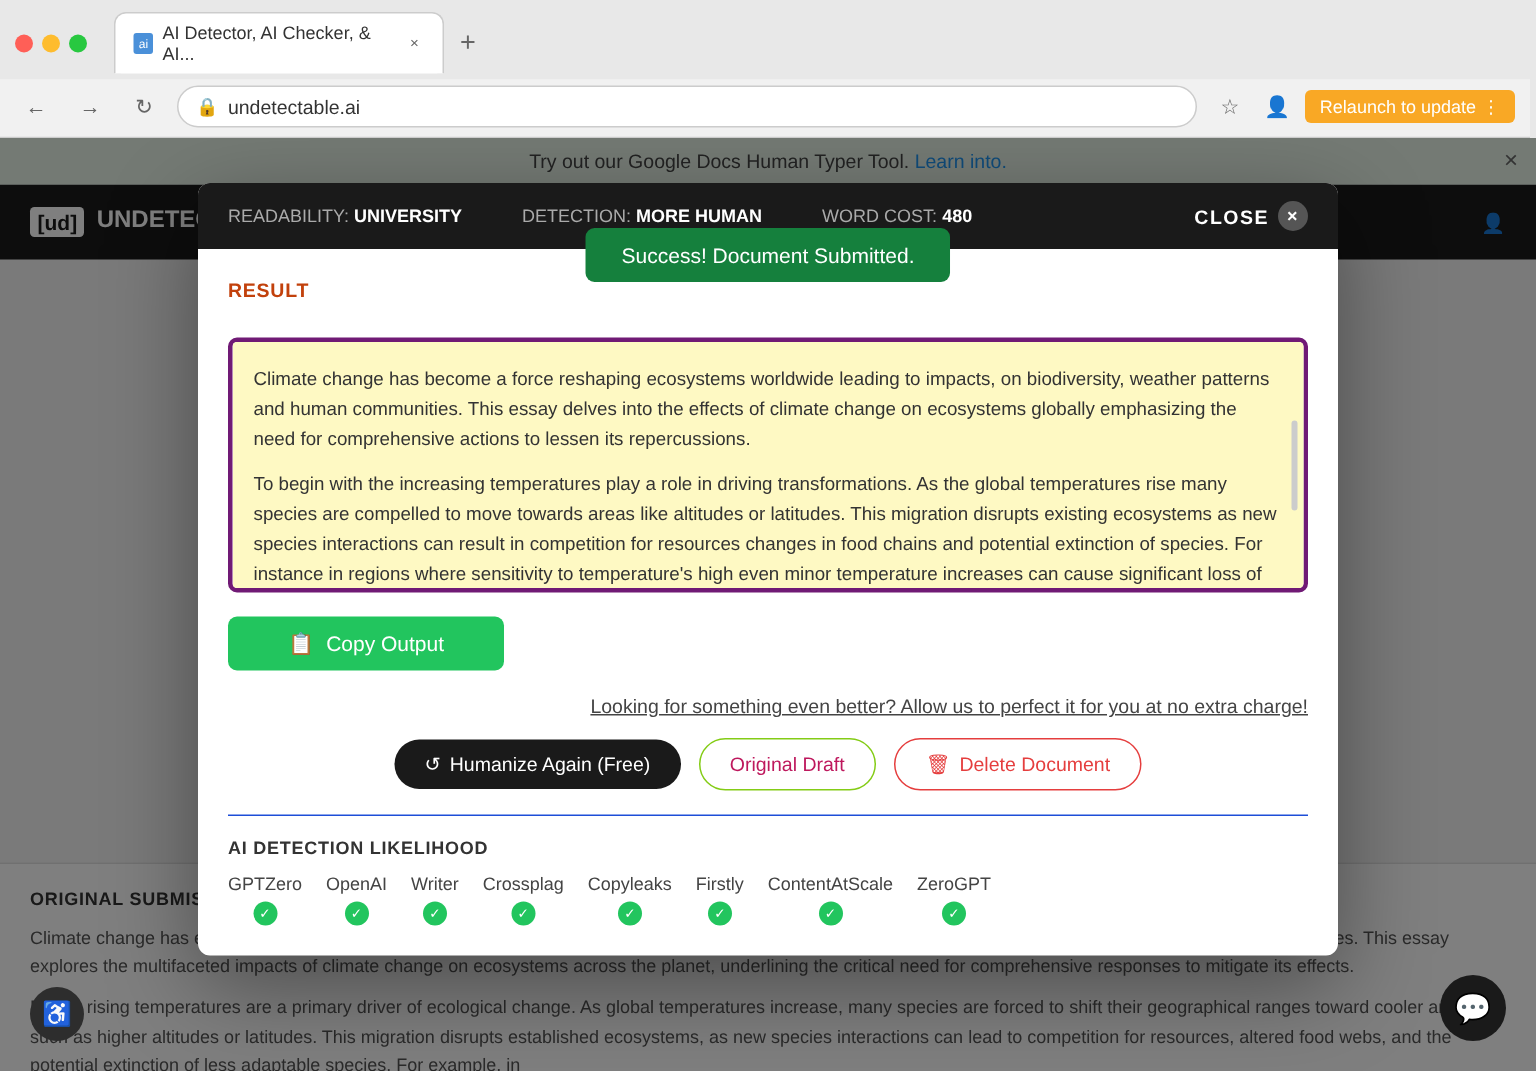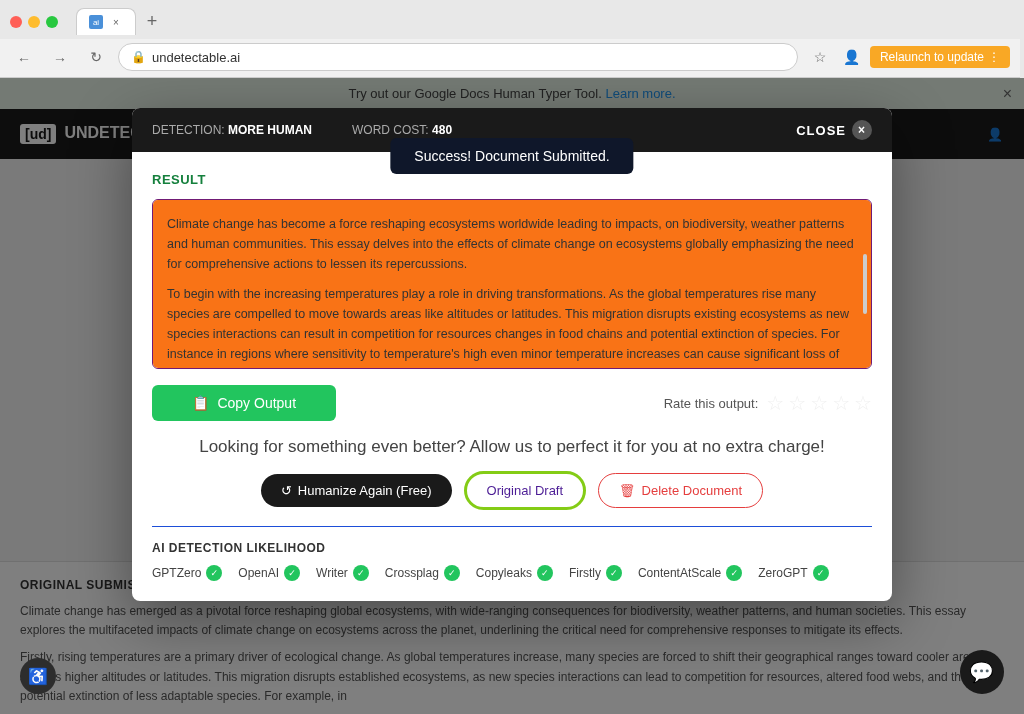--- a/index.html
+++ b/index.html
@@ -103,21 +103,21 @@
     }
     .notification-bar a { color: #2196f3; text-decoration: none; }
     .notification-close { position: absolute; right: 12px; top: 50%; transform: translateY(-50%); cursor: pointer; color: #666; font-size: 16px; }
 
     
     .success-toast {
       position: absolute;
       top: 60px;
       left: 50%;
       transform: translateX(-50%);
-      background: #0f172a;
+      background: #15803d;
       color: white;
       padding: 10px 24px;
       border-radius: 6px;
       font-size: 14px;
       font-weight: 500;
       z-index: 100;
       white-space: nowrap;
     }
 
     
@@ -188,34 +188,34 @@
       width: 20px;
       height: 20px;
       display: flex;
       align-items: center;
       justify-content: center;
       font-size: 12px;
     }
 
     
     .modal-body { padding: 20px; }
-    .result-label { font-size: 13px; font-weight: 700; color: #15803d; margin-bottom: 12px; letter-spacing: 0.5px; }
+    .result-label { font-size: 13px; font-weight: 700; color: #c2410c; margin-bottom: 24px; letter-spacing: 0.5px; }
 
     
     .result-text-area {
-      border: 1px solid #701a75;
+      border: 3px solid #701a75;
       border-radius: 6px;
       height: 170px;
       overflow-y: auto;
       padding: 14px;
       font-size: 12.5px;
       color: #333;
       line-height: 1.6;
       margin-bottom: 16px;
-      background: #f97316;
+      background: #fef9c3;
       position: relative;
     }
     .result-text-area p { margin-bottom: 10px; }
 
     
     .result-text-area::after {
       content: '';
       position: absolute;
       right: 4px;
       top: 50%;
@@ -245,24 +245,25 @@
       align-items: center;
       gap: 8px;
       font-weight: 500;
     }
     .rate-output { display: flex; align-items: center; gap: 8px; font-size: 13px; color: #555; }
     .stars { display: flex; gap: 4px; }
     .star { font-size: 20px; color: #f0f0f0; cursor: pointer; }
 
     
     .promo-text {
-      text-align: center;
-      font-size: 17px;
+      text-align: right;
+      font-size: 13px;
       color: #444;
       margin-bottom: 14px;
+      text-decoration: underline;
     }
 
     
     .btn-row {
       display: flex;
       align-items: center;
       gap: 12px;
       justify-content: center;
       margin-bottom: 16px;
     }
@@ -273,22 +274,22 @@
       border-radius: 20px;
       padding: 9px 20px;
       font-size: 13px;
       cursor: pointer;
       display: flex;
       align-items: center;
       gap: 6px;
     }
     .original-draft-btn {
       background: white;
-      color: #4c1d95;
-      border: 3px solid #84cc16;
+      color: #be185d;
+      border: 1px solid #84cc16;
       border-radius: 20px;
       padding: 9px 20px;
       font-size: 13px;
       cursor: pointer;
     }
     .delete-doc-btn {
       background: white;
       color: #e53e3e;
       border: 1px solid #e53e3e;
       border-radius: 20px;
@@ -297,21 +298,21 @@
       cursor: pointer;
       display: flex;
       align-items: center;
       gap: 6px;
     }
 
     
     .ai-detection-section { border-top: 1px solid #1d4ed8; padding-top: 14px; }
     .ai-detection-label { font-size: 12px; font-weight: 700; color: #333; margin-bottom: 10px; letter-spacing: 0.5px; }
     .detection-items { display: flex; gap: 16px; align-items: center; flex-wrap: wrap; }
-    .detection-item { display: flex; align-items: center; gap: 5px; font-size: 12px; color: #444; }
+    .detection-item { display: flex; align-items: center; gap: 5px; font-size: 12px; color: #444; flex-direction: column; }
     .check-circle { width: 16px; height: 16px; background: #22c55e; border-radius: 50%; display: flex; align-items: center; justify-content: center; color: white; font-size: 9px; flex-shrink: 0; }
     .orig-submission-label { font-size: 12px; font-weight: 700; color: #333; margin-bottom: 10px; letter-spacing: 0.5px; }
     .orig-text { font-size: 12px; color: #555; line-height: 1.6; }
 
     
     .chat-widget {
       position: fixed;
       bottom: 20px;
       right: 20px;
       width: 44px;
@@ -351,20 +352,21 @@
 <div class="browser-chrome">
   <div class="browser-title-bar">
     <div class="traffic-lights">
       <div class="traffic-light tl-red"></div>
       <div class="traffic-light tl-yellow"></div>
       <div class="traffic-light tl-green"></div>
     </div>
     <div class="tab-bar">
       <div class="tab">
         <div class="tab-favicon">ai</div>
+        <span>AI Detector, AI Checker, &amp; AI...</span>
         <div class="tab-close">×</div>
       </div>
       <div class="new-tab-btn">+</div>
     </div>
   </div>
   <div class="address-bar-row">
     <div class="nav-btn">←</div>
     <div class="nav-btn">→</div>
     <div class="nav-btn">↻</div>
     <div class="address-bar">
@@ -379,21 +381,21 @@
         <span>⋮</span>
       </button>
     </div>
   </div>
 </div>
 
 <div class="page-wrapper">
 
   <div class="notification-bar">
     <span>Try out our Google Docs Human Typer Tool.</span>
-    <a href="#">Learn more.</a>
+    <a href="#">Learn into.</a>
     <span class="notification-close">×</span>
   </div>
 
   <div class="success-toast">
     <span>Success! Document Submitted.</span>
   </div>
 
   <div class="site-header">
     <div class="site-logo">
       <span class="site-logo-bracket">[ud]</span>
@@ -411,20 +413,24 @@
     <div class="site-nav-right">
       <span class="site-nav-item">👤</span>
     </div>
   </div>
 
   <div class="modal-overlay">
     <div class="modal">
 
       <div class="modal-header">
         <div class="modal-header-item">
+          <span>READABILITY:</span>
+          <strong>UNIVERSITY</strong>
+        </div>
+        <div class="modal-header-item">
           <span>DETECTION:</span>
           <strong>MORE HUMAN</strong>
         </div>
         <div class="modal-header-item">
           <span>WORD COST:</span>
           <strong>480</strong>
         </div>
         <div class="modal-close">
           <span>CLOSE</span>
           <div class="modal-close-x">×</div>
@@ -438,30 +444,20 @@
           <p>Climate change has become a force reshaping ecosystems worldwide leading to impacts, on biodiversity, weather patterns and human communities. This essay delves into the effects of climate change on ecosystems globally emphasizing the need for comprehensive actions to lessen its repercussions.</p>
           <p>To begin with the increasing temperatures play a role in driving transformations. As the global temperatures rise many species are compelled to move towards areas like altitudes or latitudes. This migration disrupts existing ecosystems as new species interactions can result in competition for resources changes in food chains and potential extinction of species. For instance in regions where sensitivity to temperature's high even minor temperature increases can cause significant loss of biodiversity.</p>
 
         </div>
 
         <div class="actions-row">
           <button class="copy-output-btn">
             <span>📋</span>
             <span>Copy Output</span>
           </button>
-          <div class="rate-output">
-            <span>Rate this output:</span>
-            <div class="stars">
-              <span class="star">☆</span>
-              <span class="star">☆</span>
-              <span class="star">☆</span>
-              <span class="star">☆</span>
-              <span class="star">☆</span>
-            </div>
-          </div>
         </div>
 
         <div class="promo-text">Looking for something even better? Allow us to perfect it for you at no extra charge!</div>
 
         <div class="btn-row">
           <button class="humanize-again-btn">
             <span>↺</span>
             <span>Humanize Again (Free)</span>
           </button>
           <button class="original-draft-btn">

